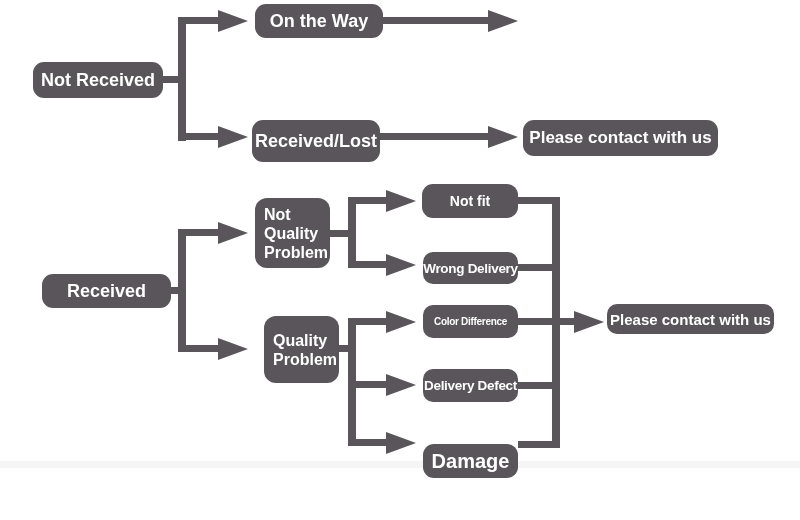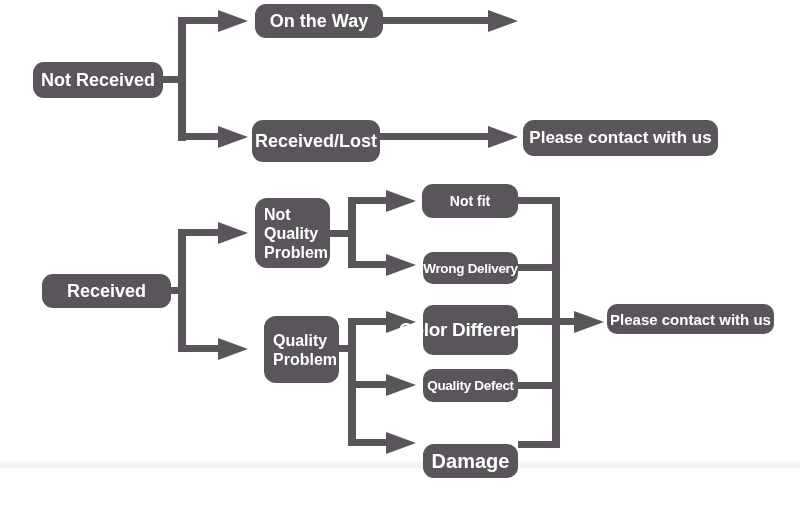--- a/index.html
+++ b/index.html
@@ -114,18 +114,18 @@
   <div class="line" style="left:518px;top:441px;width:42px;height:7px"></div>
   <div class="line" style="left:552px;top:197px;width:8px;height:251px"></div>
   <div class="line" style="left:560px;top:318px;width:14px;height:7px"></div>
   <div class="head" style="left:574px;top:311px"></div>
 
   <div class="node" style="left:42px;top:274px;width:129px;height:34px;font-size:18px">Received</div>
   <div class="node multiline" style="left:255px;top:198px;width:75px;height:70px;font-size:16px">Not Quality Problem</div>
   <div class="node multiline" style="left:264px;top:316px;width:75px;height:67px;font-size:16px">Quality Problem</div>
   <div class="node" style="left:422px;top:184px;width:96px;height:34px;font-size:14px">Not fit</div>
   <div class="node" style="left:423px;top:252px;width:95px;height:32px;font-size:13.5px;letter-spacing:-0.3px;border-radius:10px">Wrong Delivery</div>
-  <div class="node" style="left:423px;top:305px;width:95px;height:50px;font-size:19px;letter-spacing:-0.3px;border-radius:10px">Color Difference</div>
-  <div class="node" style="left:423px;top:369px;width:95px;height:33px;font-size:13.5px;letter-spacing:-0.3px;border-radius:10px">Quality Defect</div>
+  <div class="node" style="left:423px;top:305px;width:95px;height:33px;font-size:10px;letter-spacing:-0.3px;border-radius:10px">Color Difference</div>
+  <div class="node" style="left:423px;top:369px;width:95px;height:33px;font-size:13.5px;letter-spacing:-0.3px;border-radius:10px">Delivery Defect</div>
   <div class="node" style="left:423px;top:444px;width:95px;height:34px;font-size:20px">Damage</div>
   <div class="node regular" style="left:607px;top:304px;width:167px;height:30px;font-size:15px;border-radius:10px">Please contact with us</div>
 
 </div>
 
 </body></html>

